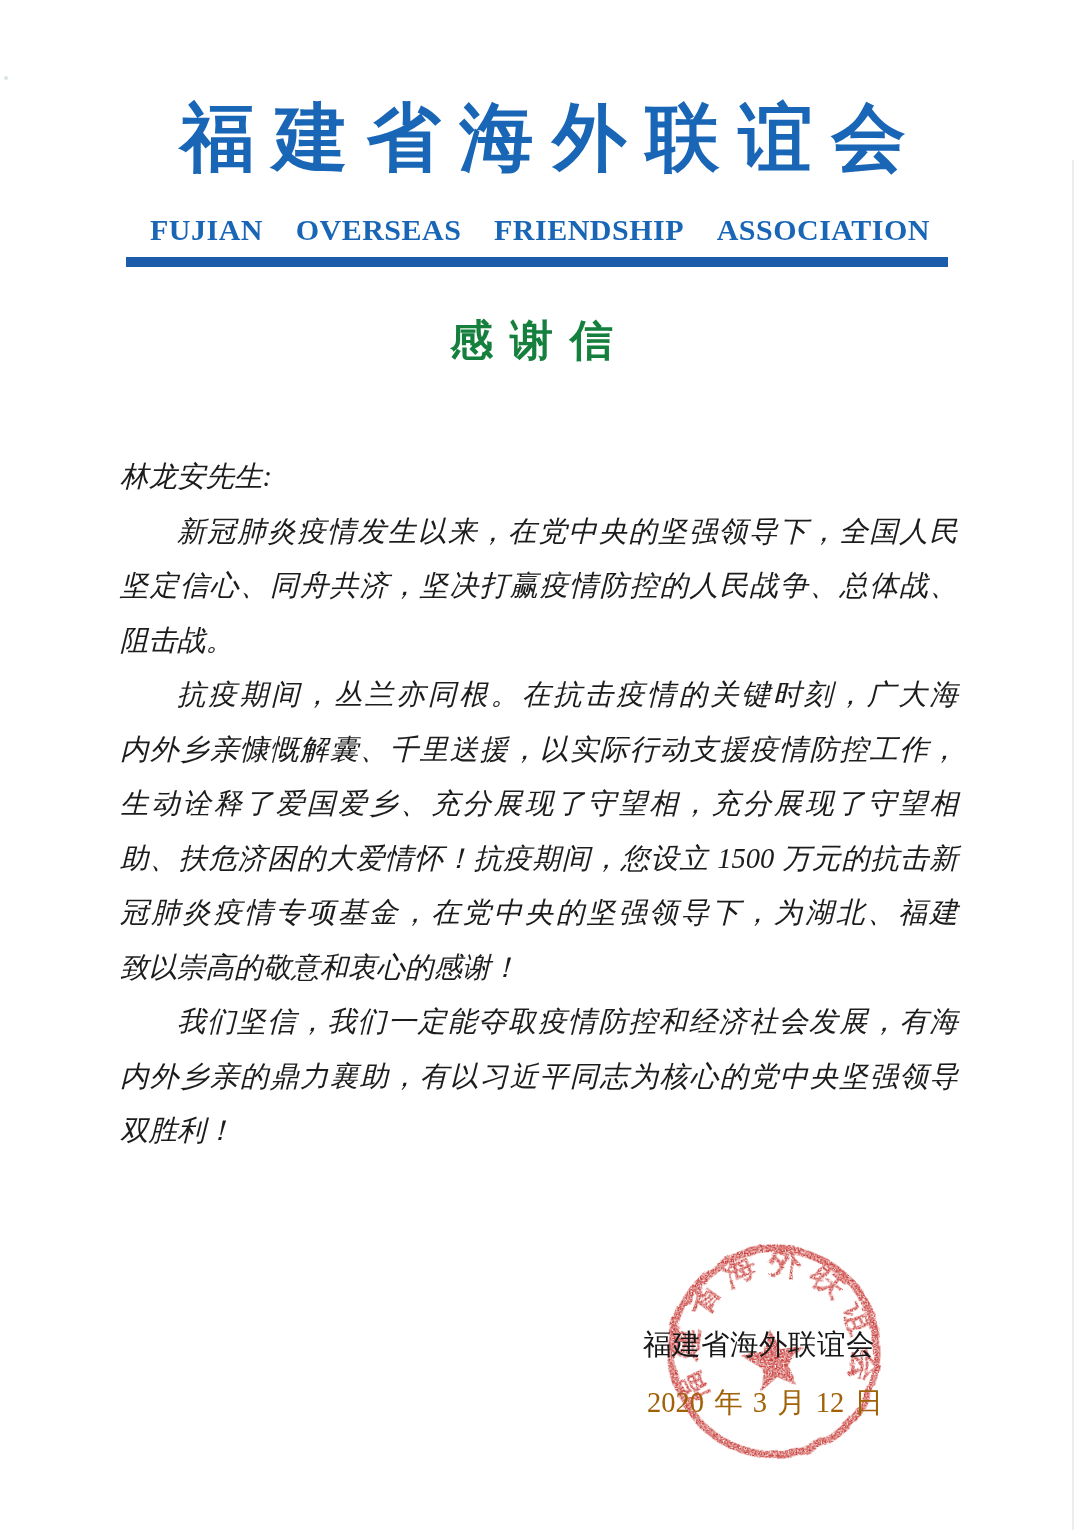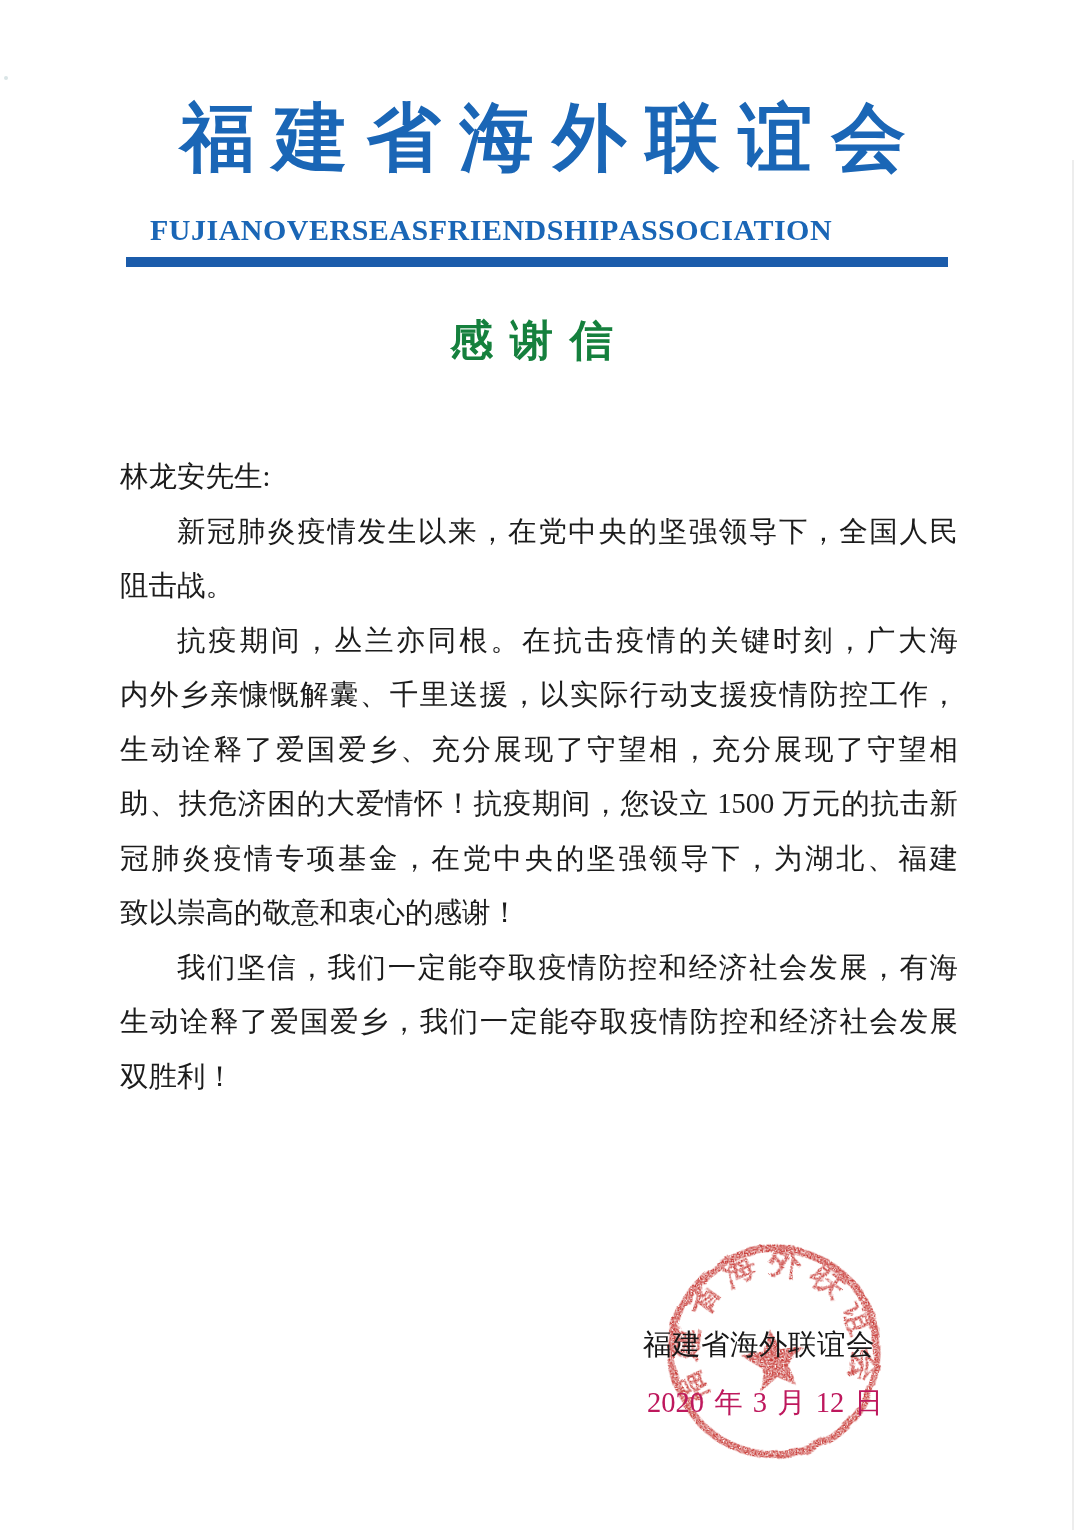--- a/index.html
+++ b/index.html
@@ -11,21 +11,21 @@
   }
   
   .org-cn {
     position:absolute; top:100px; left:0; width:100%; box-sizing:border-box;
     margin:0; text-align:center; font-size:74px; font-weight:bold;
     color:#1a66b6; letter-spacing:19px; padding-left:25px; line-height:1.05;
     white-space:nowrap;
   }
   .org-en {
     position:absolute; top:213px; left:150px; width:780px;
-    display:flex; 
+    display:flex; justify-content:space-between;
     color:#1a66b6; font-weight:bold; font-size:30px; letter-spacing:0.5px;
     white-space:nowrap;
   }
   .rule {
     position:absolute; top:257px; left:126px; width:822px; height:10px;
     background:#1b5cab;
   }
   
   .letter-title {
     position:absolute; top:312px; left:0; width:100%;
@@ -33,31 +33,32 @@
     letter-spacing:17px; color:#15803d; white-space:nowrap;
   }
   
   .body {
     position:absolute; top:450px; left:120px; width:838px;
     font-size:28.5px; color:#1c1c1c;
   }
   .line {
     height:54.5px; line-height:54.5px;
     text-justify:inter-character;
+    font-style:italic;
   }
   .line.justify { text-align:justify; text-align-last:justify; }
   .line.indent { text-indent:57px; }
   
   .sig-org {
     position:absolute; left:643px; top:1326px; font-size:28.5px;
     color:#161616; z-index:3; white-space:nowrap; letter-spacing:0.5px;
   }
   .sig-date {
     position:absolute; left:647px; top:1384px; font-size:28.5px;
-    color:#be185d; z-index:3; white-space:nowrap; word-spacing:3px;text-align:center;
+    color:#a16207; z-index:3; white-space:nowrap; word-spacing:3px;text-align:center;
   }
   
   .seal {
     position:absolute; left:663px; top:1240px; z-index:2;
     mix-blend-mode:multiply; opacity:0.95;
   }
   
   .artifact-dot {
     position:absolute; left:4px; top:76px; width:4px; height:4px;
     border-radius:50%; background:#d9e4e6;
@@ -84,29 +85,30 @@
       <span>ASSOCIATION</span>
     </div>
 
   <div class="rule"></div>
 
   <div class="letter-title">感谢信</div>
 
   <main class="body">
       <div class="line">林龙安先生:</div>
       <div class="line justify indent">新冠肺炎疫情发生以来，在党中央的坚强领导下，全国人民</div>
+      <div class="line justify">坚定信心、同舟共济，坚决打赢疫情防控的人民战争、总体战、</div>
       <div class="line">阻击战。</div>
       <div class="line justify indent">抗疫期间，丛兰亦同根。在抗击疫情的关键时刻，广大海</div>
       <div class="line justify">内外乡亲慷慨解囊、千里送援，以实际行动支援疫情防控工作，</div>
       <div class="line justify">生动诠释了爱国爱乡、充分展现了守望相，充分展现了守望相</div>
       <div class="line justify">助、扶危济困的大爱情怀！抗疫期间，您设立 1500 万元的抗击新</div>
       <div class="line justify">冠肺炎疫情专项基金，在党中央的坚强领导下，为湖北、福建</div>
       <div class="line">致以崇高的敬意和衷心的感谢！</div>
       <div class="line justify indent">我们坚信，我们一定能夺取疫情防控和经济社会发展，有海</div>
-      <div class="line justify">生动诠释了爱国爱乡，我们一定能夺取疫情防控和经济社会发展</div>
+      <div class="line justify">内外乡亲的鼎力襄助，有以习近平同志为核心的党中央坚强领导</div>
       <div class="line">双胜利！</div>
     </main>
 
   <div class="sig-org">福建省海外联谊会</div>
   <div class="sig-date">2020 年 3 月 12 日</div>
 
   <svg class="seal" width="224" height="224" viewBox="0 0 224 224">
     <defs>
       <filter id="stampTexture" x="-25%" y="-25%" width="150%" height="150%">
         <feTurbulence type="fractalNoise" baseFrequency="0.7" numOctaves="2" seed="7" result="noise"></feTurbulence>

